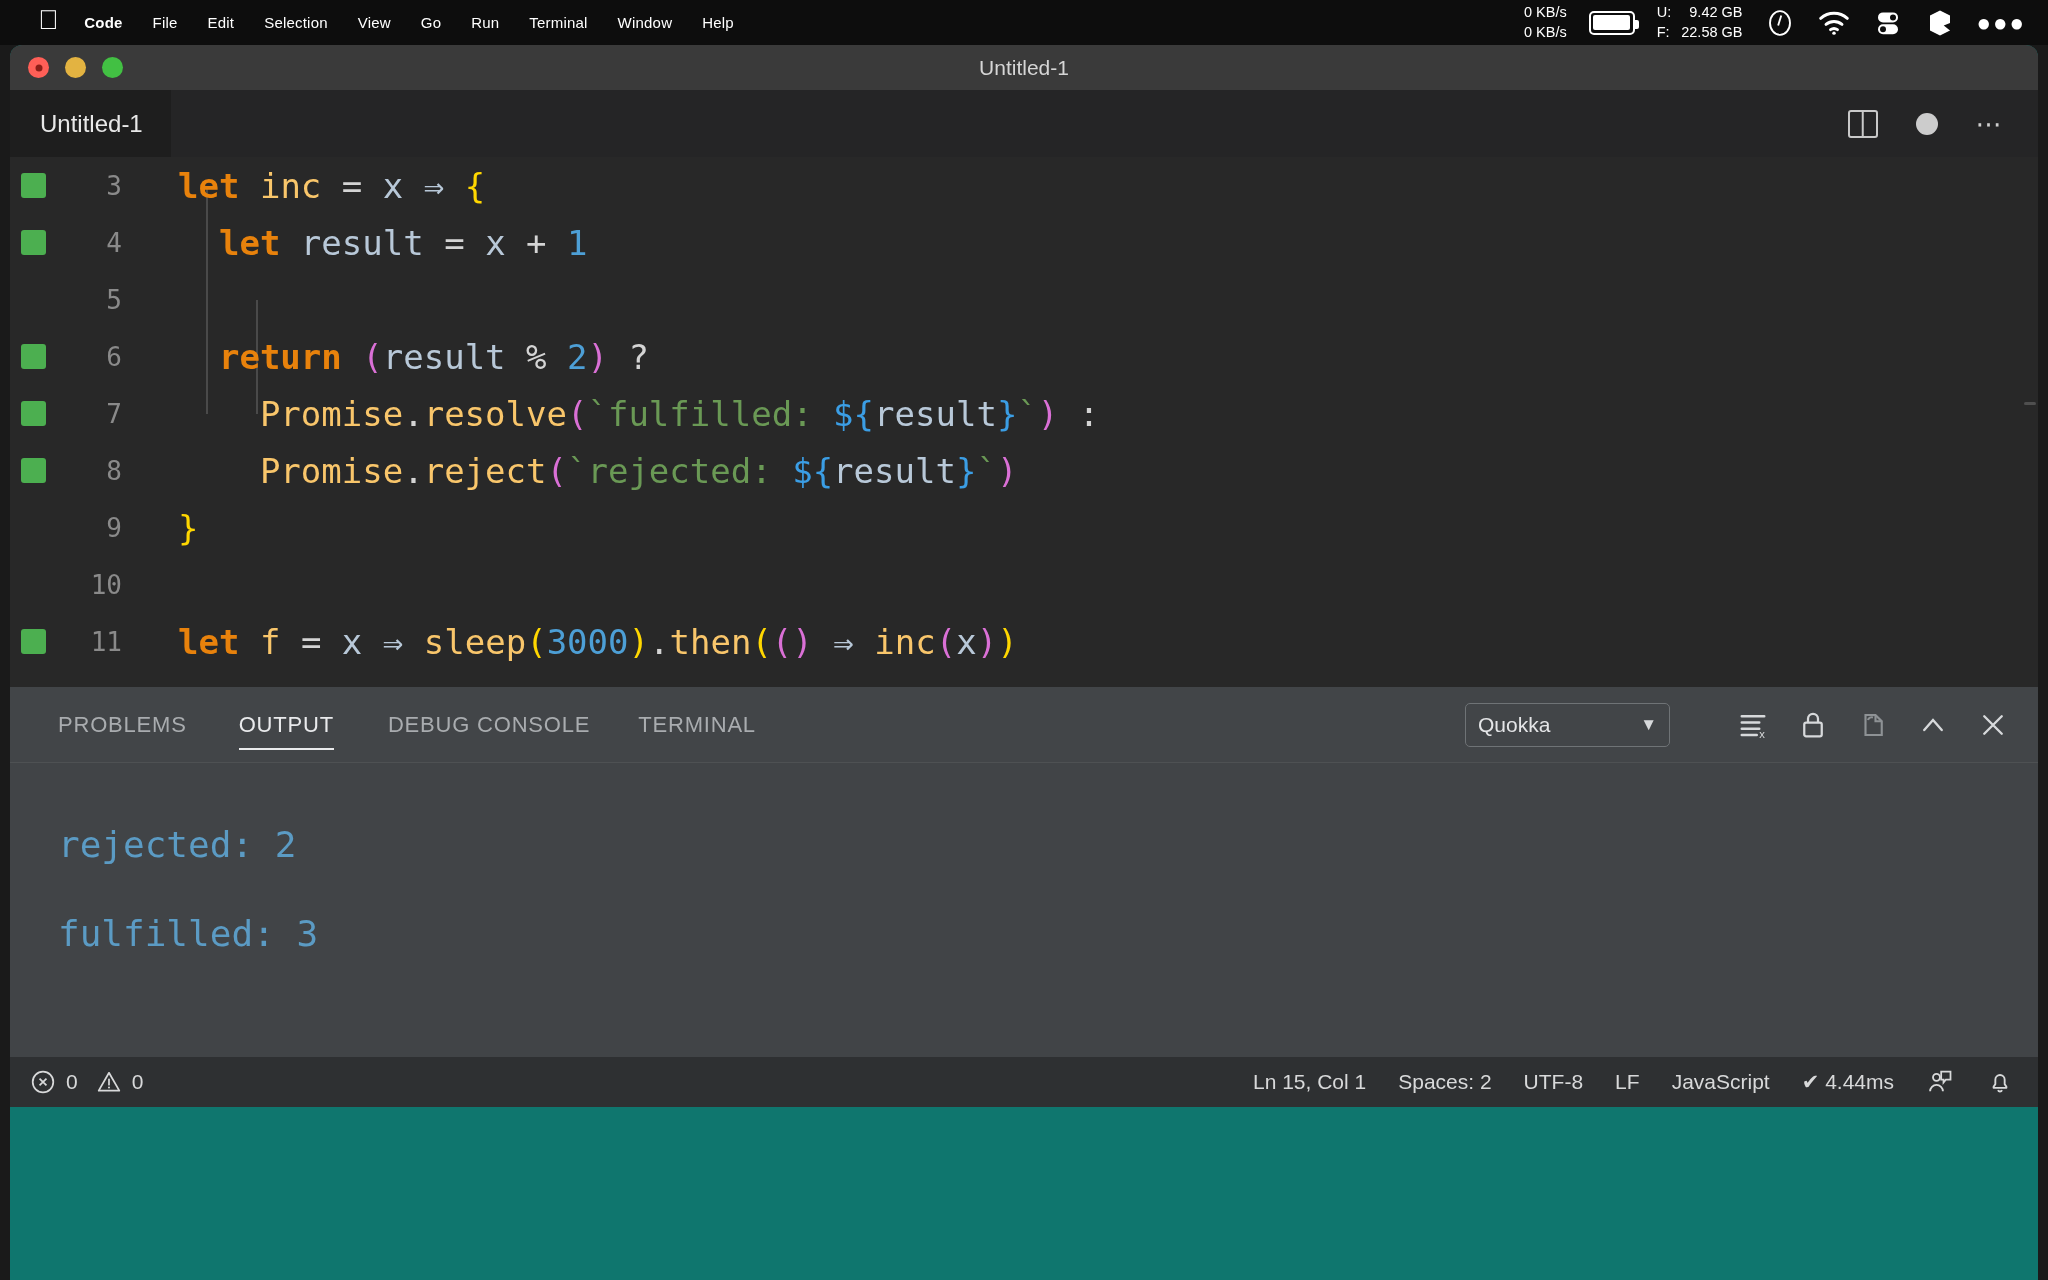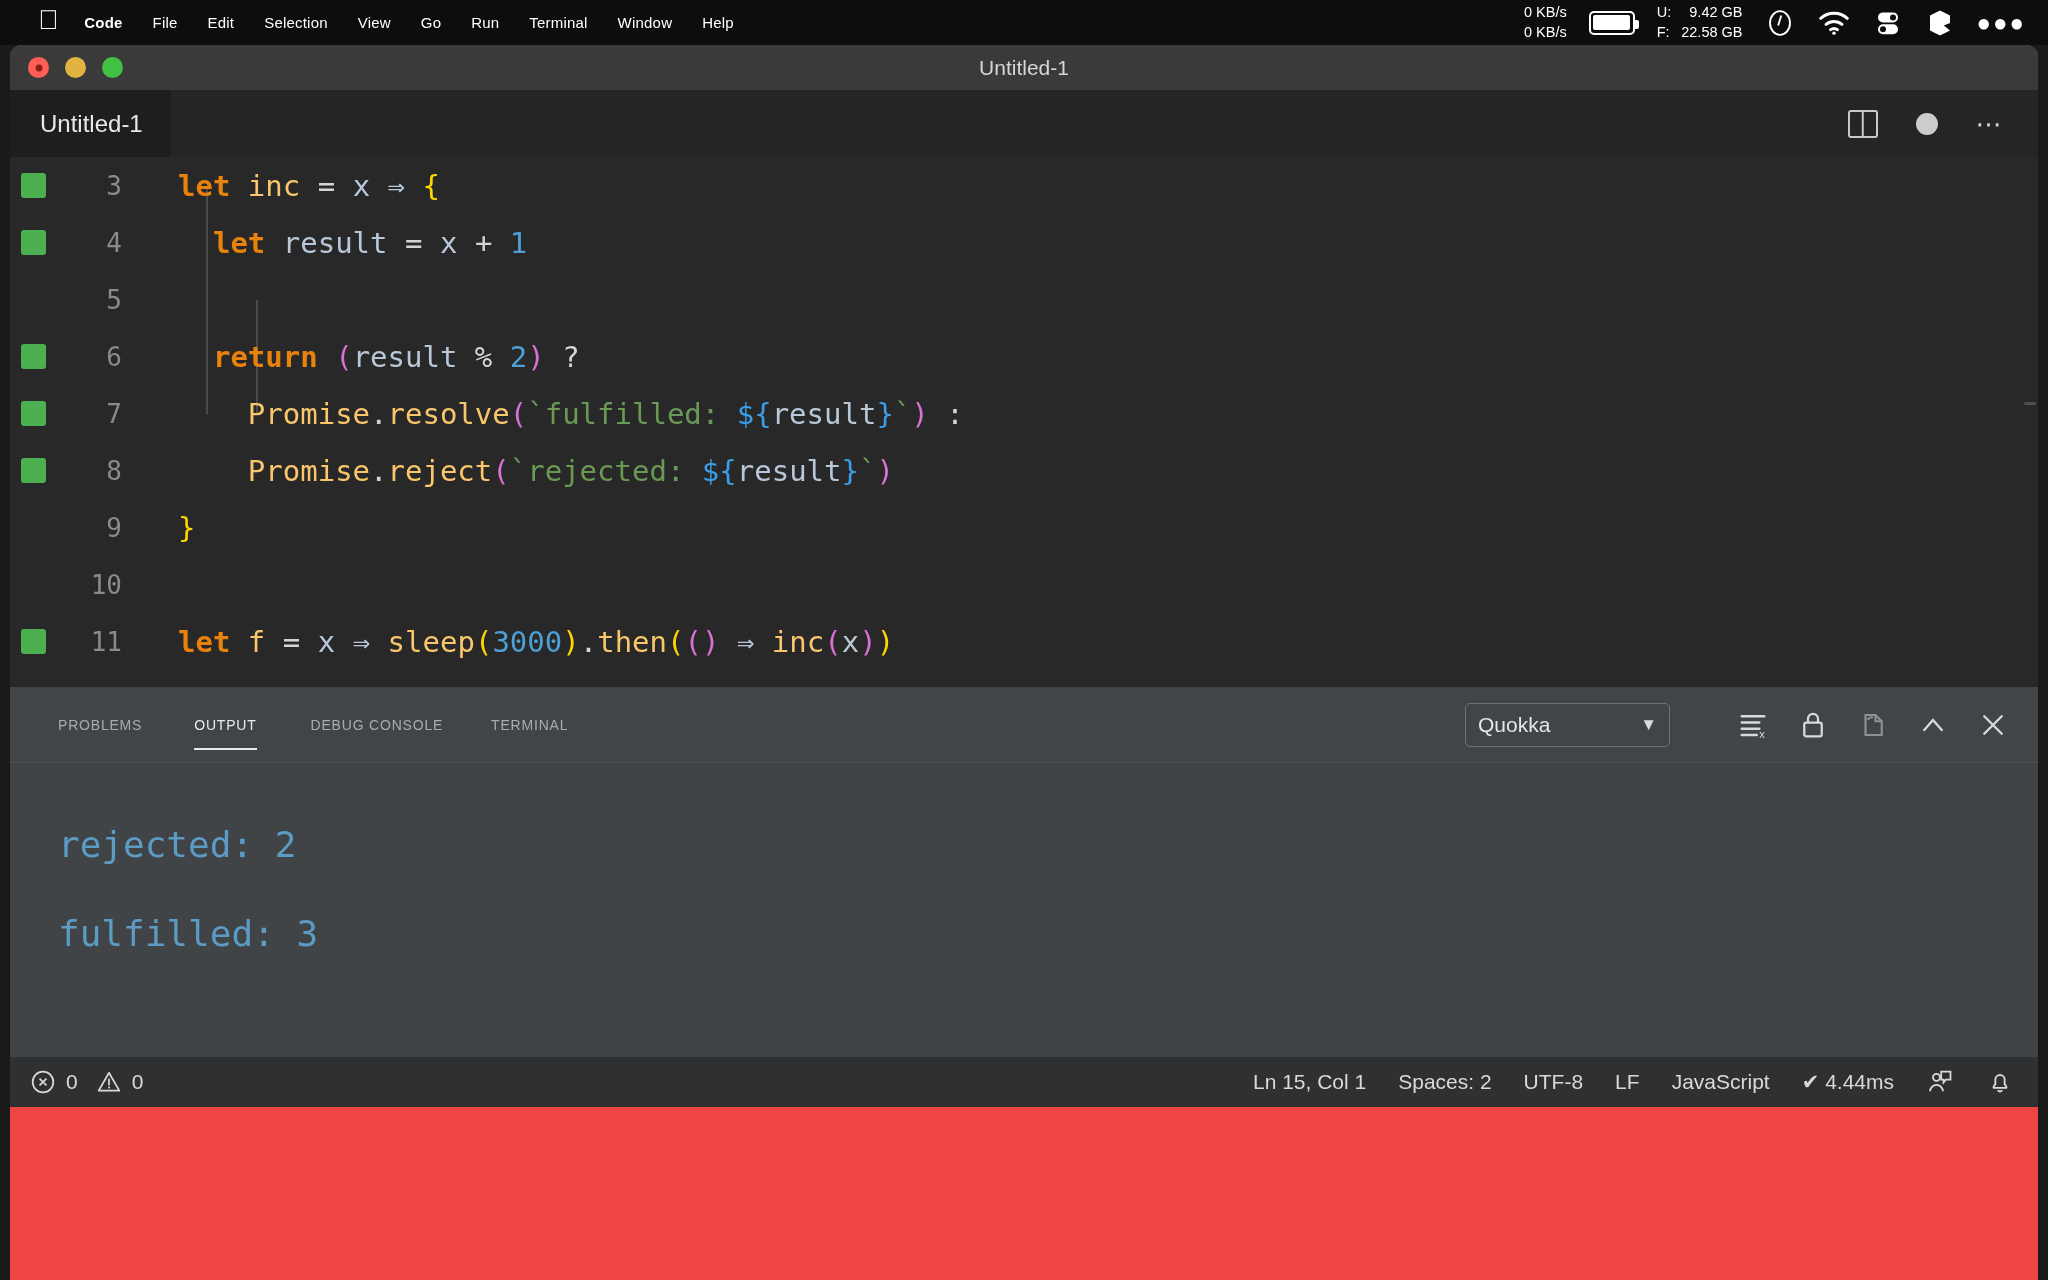--- a/index.html
+++ b/index.html
@@ -29,21 +29,21 @@
   .batt-fill{position:absolute;left:2.5px;top:2.5px;bottom:2.5px;right:2.5px;background:#fff;border-radius:2px;}
   .uf { display:flex; font-size:14.5px; line-height:1.32; gap:10px;}
   .uf-lab{ text-align:left; } .uf-val{ text-align:right; }
   .wifi-ic { width:34px; height:24px; }
   .ctrl-ic { width:30px; height:30px; }
   .dots3 { font-size:24px; letter-spacing:2px; line-height:1; }
 
   
   .window {
     position:absolute; top:45px; left:10px; width:2028px; height:1235px;
-    background:#ef4444; border-radius:12px 12px 0 0; overflow:hidden;
+    background:#0f766e; border-radius:12px 12px 0 0; overflow:hidden;
   }
   .titlebar {
     height:45px; background:#3a3a3a; display:flex; align-items:center; position:relative;
   }
   .traffic { display:flex; gap:16px; margin-left:18px; }
   .tl { width:21px;height:21px;border-radius:50%; position:relative;}
   .tl.red{background:#ff5f57;} .tl.yel{background:#e3b341;} .tl.grn{background:#42c043;}
   .tl.red::after{content:"";position:absolute;left:50%;top:50%;transform:translate(-50%,-50%);
                  width:7px;height:7px;border-radius:50%;background:#8b1f18;}
   .win-title{
@@ -65,21 +65,21 @@
 
   
   .codearea{
     position:relative; background:#282828; height:530px; overflow:hidden;
     font-family:"DejaVu Sans Mono", monospace;
   }
   .coderow{ display:flex; align-items:center; height:57px; position:relative;}
   .gutter-mark{ width:46px; display:flex; align-items:center; justify-content:center;}
   .greenbox{ width:25px;height:25px;background:#4caf50; border-radius:3px;}
   .lineno{ width:72px; text-align:right; color:#8a8a8a; font-size:26px; padding-right:6px;}
-  .codetext{ padding-left:50px; font-size:29px; color:#d4d4d4; white-space:pre; letter-spacing:0px;}
+  .codetext{ padding-left:50px; font-size:34px; color:#d4d4d4; white-space:pre; letter-spacing:0px;}
   .indent-guide{
     position:absolute; width:2px; background:#4a4a4a; left:196px;
   }
   .indent-guide2{ position:absolute; width:2px; background:#4a4a4a; left:246px;}
   .scrollthumb{ position:absolute; right:2px; width:12px; background:#4f4f4f; border-radius:2px;}
 
   
   .t-kw    { color:#e8820c; font-weight:bold;}
   .t-fn    { color:#f9c66b;}
   .t-var   { color:#b8c8d8;}
@@ -88,21 +88,21 @@
   .t-tmpl  { color:#3b9ee5;}
   .t-punc  { color:#d4d4d4;}
   .t-b1    { color:#ffd700;}
   .t-b2    { color:#da70d6;}
   .t-arrow { color:#b8c8d8;}
   .t-op    { color:#d4d4d4;}
 
   
   .panel{ background:#424548; }
   .panel-head{ height:75px; display:flex; align-items:center; position:relative;}
-  .ptab{ font-size:14px; color:#a9acaf; letter-spacing:.8px; margin-left:0; position:relative;
+  .ptab{ font-size:22px; color:#a9acaf; letter-spacing:.8px; margin-left:0; position:relative;
          height:75px; display:flex; align-items:center;}
   .ptab.active{ color:#e9eaec;}
   .ptab.active::after{content:"";position:absolute;left:0;right:0;bottom:12px;height:2px;background:#e9eaec;}
   .panel-actions{ margin-left:auto; display:flex; align-items:center; gap:0; padding-right:30px;justify-content:flex-end;}
   .outsel{
     width:205px;height:44px;border:1px solid #6f7376;border-radius:5px;background:#424548;
     display:flex;align-items:center;padding:0 12px; color:#e4e5e7; font-size:21px; margin-right:38px;
   }
   .outsel .chev{ margin-left:auto; font-size:17px; color:#d7d9db;}
   .pic{ width:30px;height:30px;margin-left:30px;color:#d7d9db;}

